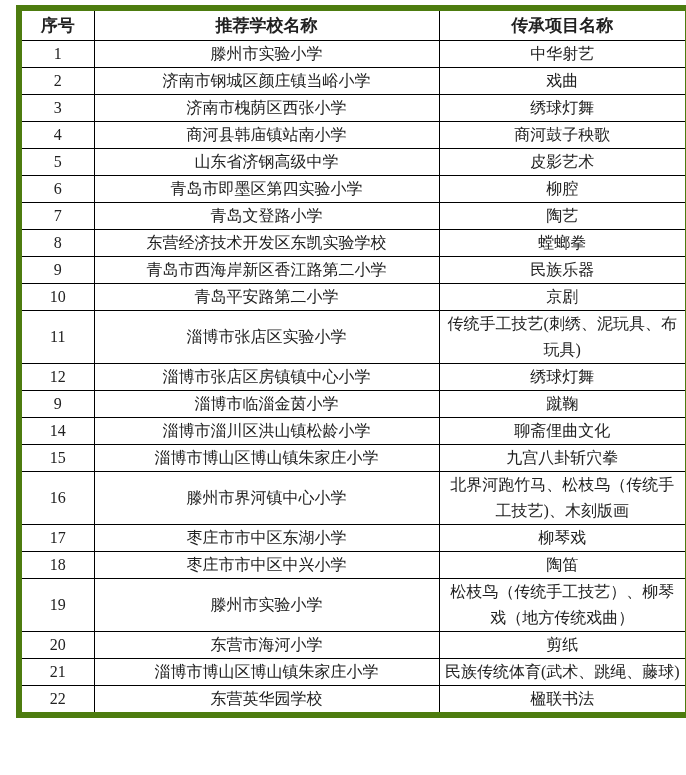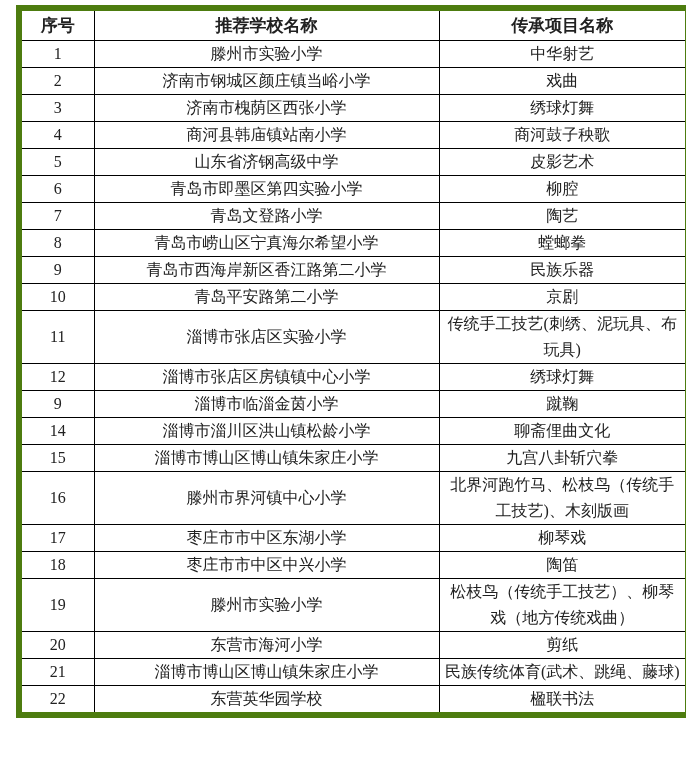--- a/index.html
+++ b/index.html
@@ -93,21 +93,21 @@
           <td>青岛市即墨区第四实验小学</td>
           <td>柳腔</td>
         </tr>
         <tr>
           <td>7</td>
           <td>青岛文登路小学</td>
           <td>陶艺</td>
         </tr>
         <tr>
           <td>8</td>
-          <td>青岛市崂山区宁真海尔希望小学</td>
+          <td>东营经济技术开发区东凯实验学校</td>
           <td>螳螂拳</td>
         </tr>
         <tr>
           <td>9</td>
           <td>青岛市西海岸新区香江路第二小学</td>
           <td>民族乐器</td>
         </tr>
         <tr>
           <td>10</td>
           <td>青岛平安路第二小学</td>

